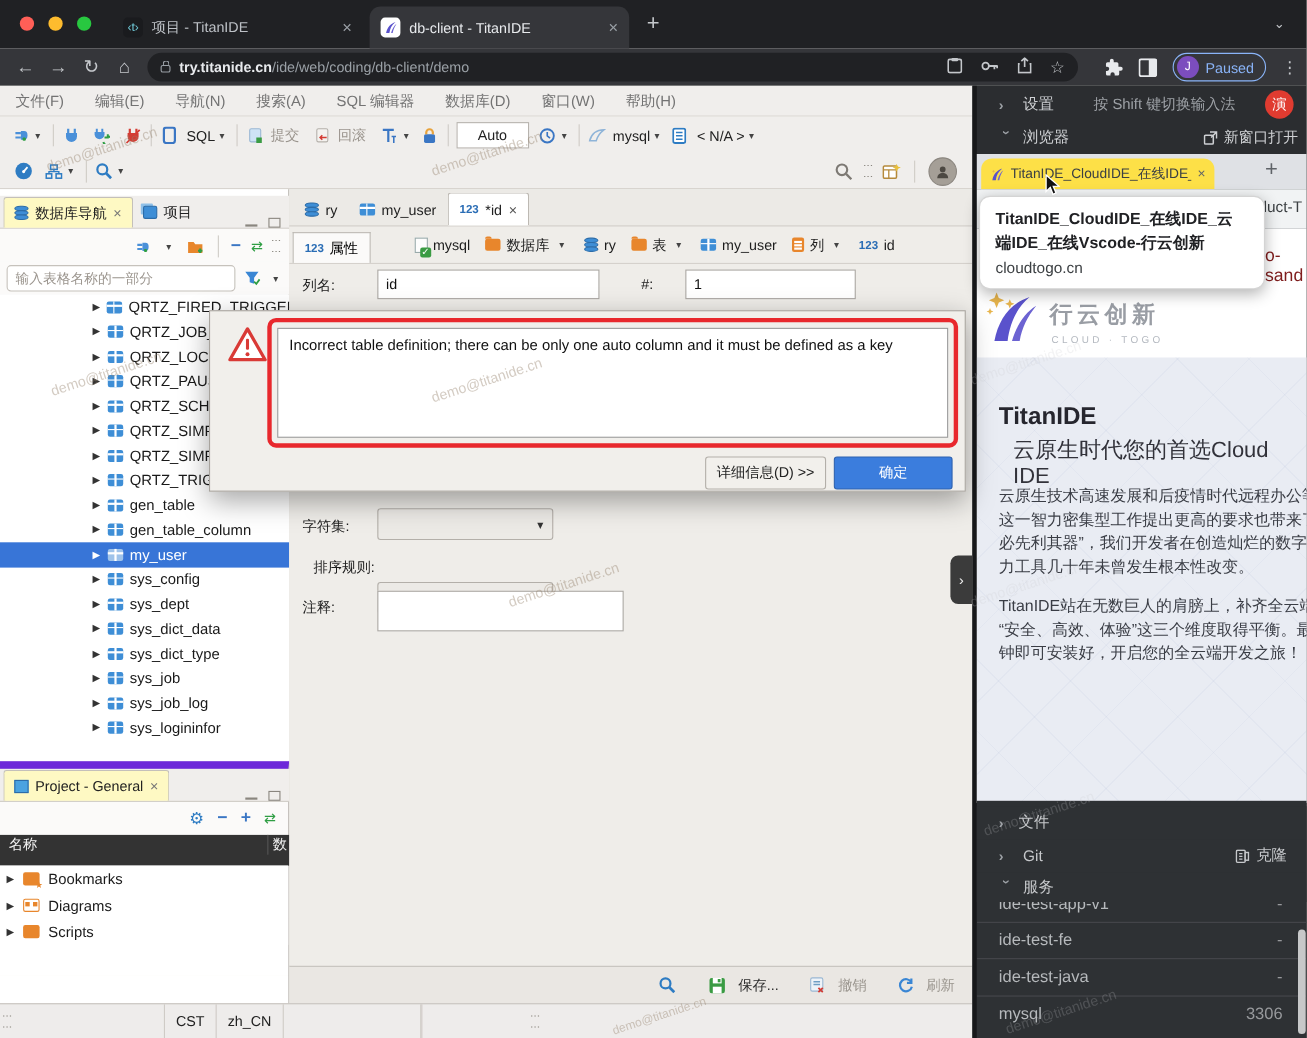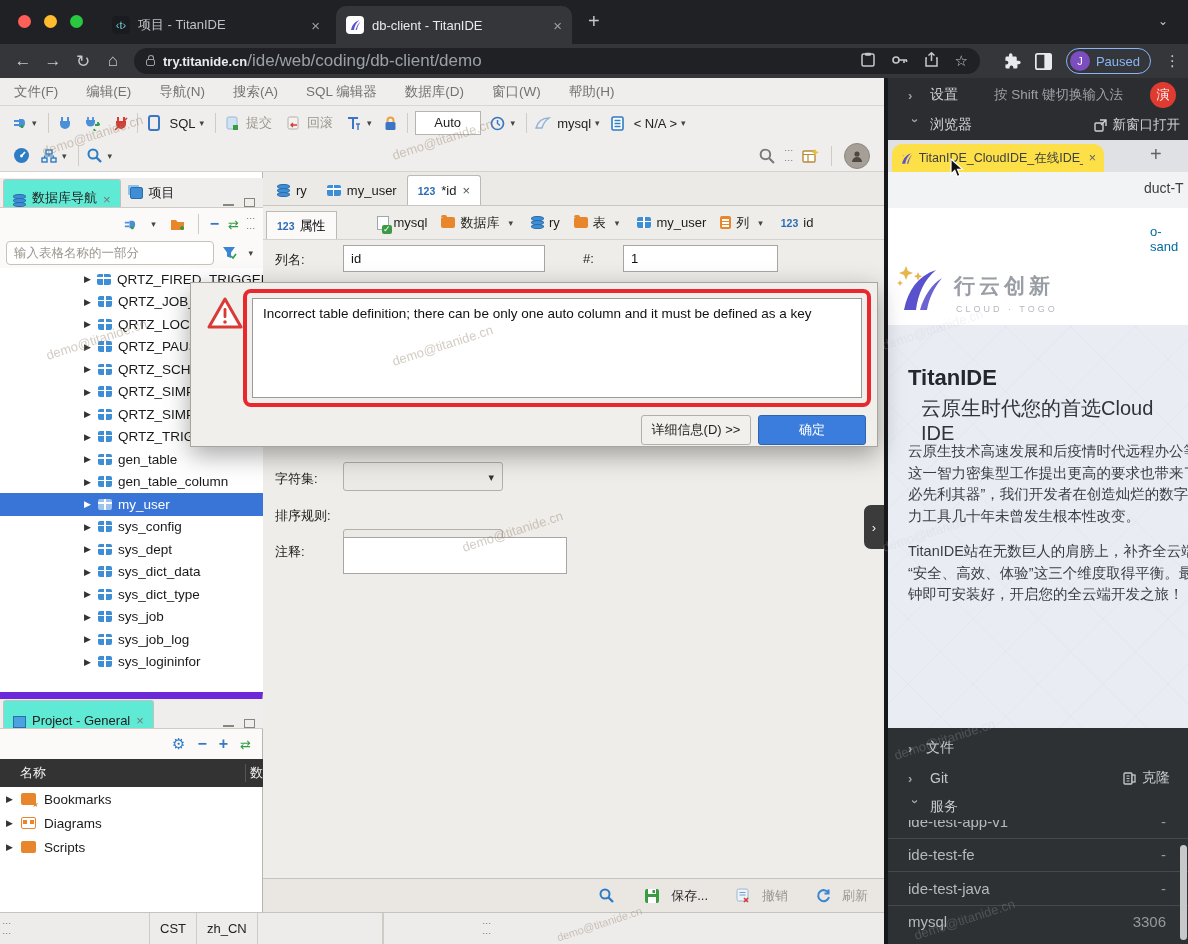--- a/index.html
+++ b/index.html
@@ -13,21 +13,21 @@
   .btab { top:6px; height:38px; border-radius:10px 10px 0 0; display:flex; align-items:center; padding:0 10px; gap:8px; font-size:13px; color:#bdc1c6; }
   .btab.active { background:#35363a; color:#e8eaed; }
   .favbox { width:18px; height:18px; border-radius:4px; display:flex; align-items:center; justify-content:center; font-size:11px; flex:none; }
   .btab .x { color:#9aa0a6; font-size:15px; margin-left:auto; }
   .urlbar { left:0; top:44px; width:1188px; height:34px; background:#35363a; display:flex; align-items:center; }
   .navic { color:#c4c7cb; font-size:17px; width:30px; text-align:center; }
   .omni { position:relative; margin-left:6px; width:846px; height:26px; background:#202124; border-radius:13px; display:flex; align-items:center; padding:0 12px; gap:8px; }
   .omni .lock { width:9px; height:7px; border:1.5px solid #9aa0a6; border-radius:2px; position:relative; margin-top:3px;}
   .omni .lock:before { content:""; position:absolute; left:1px; top:-5px; width:4px; height:4px; border:1.5px solid #9aa0a6; border-bottom:none; border-radius:3px 3px 0 0; }
   .omni .host { color:#e8eaed; font-size:13px; font-weight:bold; }
-  .omni .path { color:#9aa0a6; font-size:17px; }
+  .omni .path { color:#9aa0a6; font-size:13px; }
   .omni-ic { margin-left:auto; display:flex; gap:17px; color:#c4c7cb; font-size:14px; }
   .chrome-right { position:absolute; right:8px; top:0; height:34px; display:flex; align-items:center; gap:14px; }
   .profile { height:26px; border:1px solid #8ab4f8; border-radius:13px; display:flex; align-items:center; gap:6px; padding:0 10px 0 3px; }
   .pavat { width:20px; height:20px; border-radius:50%; background:#7c4dbe; color:#fff; font-size:11px; display:flex; align-items:center; justify-content:center; }
   .paused { color:#8ab4f8; font-size:13px; }
 
   
   .menubar { left:0; top:78px; width:884px; height:28px; background:#f0eeec; display:flex; align-items:center; gap:28px; padding-left:14px; border-bottom:1px solid #dad6d1; }
   .mitem { font-size:13.5px; color:#737373; }
   .toolbar1 { left:0; top:106px; width:884px; height:34px; background:#f0eeec; display:flex; align-items:center; font-size:13px; color:#222; }
@@ -35,42 +35,42 @@
   .tsep { width:1px; height:20px; background:#cfcbc6; margin:0 7px; }
   .ddar { font-size:9px; color:#444; margin:0 4px; }
   .gbtn { color:#9a948d; }
   .autobox { width:66px; height:24px; background:#fff; border:1px solid #b7b3ae; text-align:center; line-height:22px; font-size:13px; }
   .ic { width:18px; height:18px; display:inline-flex; align-items:center; justify-content:center; flex:none; }
 
   
   .sidebar { left:0; top:172px; width:263px; height:740px; background:#fff; border-right:1px solid #b9b5af; }
   .ptabrow { position:absolute; left:0; width:263px; height:30px; background:#f0eeec; border-bottom:1px solid #cfcbc5; display:flex; align-items:flex-end; }
   .ptab { height:28px; display:flex; align-items:center; gap:6px; padding:0 9px; font-size:13px; color:#222; }
-  .ptab.on { background:#5eead4; border:1px solid #c4c0ba; border-bottom:none; border-radius:3px 3px 0 0;align-items:flex-end; }
+  .ptab.on { background:#fef9c3; border:1px solid #c4c0ba; border-bottom:none; border-radius:3px 3px 0 0; }
   .winbtns { margin-left:auto; display:flex; gap:10px; padding-right:8px; color:#8a867f; }
   .minib { width:11px; height:9px; border:1.5px solid #8a867f; }
   .minib.line { height:0; border:none; border-top:2px solid #8a867f; margin-top:6px; }
   .sidetools { position:absolute; left:0; top:30px; width:263px; height:32px; display:flex; align-items:center; justify-content:flex-end; padding-right:10px; gap:9px; background:#fbfaf9; }
   .filterrow { position:absolute; left:0; top:62px; width:263px; height:30px; display:flex; align-items:center; padding:0 6px; gap:6px; background:#fbfaf9; }
   .filterinput { width:212px; height:24px; border:1px solid #c6c2bc; border-radius:4px; font-size:12.5px; padding:0 7px; color:#333; font-family:inherit; }
   .filterinput::placeholder { color:#9b958e; }
   .tree { position:absolute; left:0; top:96px; width:263px; height:424px; overflow:hidden; background:#fff; }
   .trow { height:22.5px; display:flex; align-items:center; padding-left:84px; gap:6px; font-size:13.5px; color:#191919; white-space:nowrap; }
   .trow .tw { font-size:9px; color:#333; width:8px; }
   .ticon { width:14px; height:11px; background:#3e8ed6; border-radius:2px; position:relative; flex:none; }
   .ticon:before { content:""; position:absolute; left:0; right:0; top:3.5px; height:1.5px; background:#fff; }
   .ticon:after { content:""; position:absolute; top:0; bottom:0; left:6px; width:1.5px; background:#fff; }
   .trow.selected { background:#3875d7; color:#fff; }
   .trow.selected .tw { color:#fff; }
   .trow.selected .ticon { background:#9fc3ea; }
 
   
   .projpanel { left:0; top:692px; width:263px; height:272px; background:#fbfaf9; border-top:7px solid #6d28d9; border-right:1px solid #b9b5af; }
   .projtools { position:absolute; top:30px; left:0; width:263px; height:30px; display:flex; align-items:center; justify-content:flex-end; gap:12px; padding-right:12px; }
-  .projhead { position:absolute; top:60px; left:0; width:263px; height:28px; background:#333333; color:#f2f2f2; font-size:13px; display:flex; align-items:center;padding-left:12px; }
+  .projhead { position:absolute; top:60px; left:0; width:263px; height:28px; background:#333333; color:#f2f2f2; font-size:13px; display:flex; align-items:flex-start; }
   .projhead .c1 { padding-left:8px; width:243px; }
   .projhead .c2 { border-left:1px solid #555; padding-left:4px; }
   .prow { height:24px; display:flex; align-items:center; gap:8px; padding-left:6px; font-size:13.5px; color:#1b1b1b; background:#fff; }
   .prow .tw { font-size:9px; color:#333; }
   .picon { width:15px; height:12px; border-radius:2px; background:#e8862c; position:relative; flex:none; }
   .k-bookmarks .picon:before { content:"★"; position:absolute; right:-3px; bottom:-4px; font-size:8px; color:#e8862c; }
   .k-diagrams .picon { background:#fff; border:1.5px solid #e8862c; }
   .k-diagrams .picon:before { content:""; position:absolute; left:1px; top:2px; width:4px; height:4px; background:#e8862c; }
   .k-diagrams .picon:after { content:""; position:absolute; right:1px; top:2px; width:4px; height:4px; background:#e8862c; }
   .projlist { position:absolute; top:88px; left:0; width:262px; height:100px; background:#fff; }
@@ -627,21 +627,21 @@
     </span>
   </div>
 
   <span class="abs formlabel" style="left:275px;top:251px">列名:</span>
   <input class="abs tinput" style="left: 343px; top: 245px; width: 202px; height: 27px;" value="id">
   <span class="abs formlabel" style="left:583px;top:251px">#:</span>
   <input class="abs tinput" style="left: 623px; top: 245px; width: 155px; height: 27px;" value="1">
 
   <span class="abs formlabel" style="left:275px;top:470px">字符集:</span>
   <div class="abs dropbox" style="left:343px;top:462px;width:160px;height:29px"></div>
-  <span class="abs formlabel" style="left:275px;top:507px">排序规则:</span>
+  <span class="abs formlabel" style="left:285px;top:507px">排序规则:</span>
   <div class="abs dropbox dis" style="left:343px;top:500px;width:160px;height:29px"></div>
   <span class="abs formlabel" style="left:275px;top:543px">注释:</span>
   <input class="abs tinput" style="left: 343px; top: 537px; width: 224px; height: 37px;">
 
   <div class="abs dialog">
     <svg class="abs" style="left:16px;top:14px" width="36" height="33" viewBox="0 0 36 33">
       <path d="M18 2 L34 30 H2 Z" fill="#fff" stroke="#d93a36" stroke-width="3" stroke-linejoin="round"></path>
       <rect x="16.6" y="11" width="2.8" height="10" rx="1.2" fill="#d93a36"></rect>
       <circle cx="18" cy="25" r="1.8" fill="#d93a36"></circle>
     </svg>
@@ -730,21 +730,21 @@
         <span class="t">TitanIDE_CloudIDE_在线IDE_</span>
         <span style="margin-left:auto;color:#5f6368">×</span>
       </div>
       <span class="abs" style="left:262px;top:3px;font-size:20px;color:#5f6368">+</span>
     </div>
     <div class="rurlrow">
       <span class="abs" style="left:256px;top:8px">duct-T</span>
     </div>
 
     <div class="rcontent">
-      <span class="abs" style="left:262px;top:16px;font-size:13px;color:#0369a1">o-sand</span>
+      <span class="abs" style="left:262px;top:16px;font-size:16px;color:#7f1d1d">o-sand</span>
 
       <svg class="abs" style="left:8px;top:56px" width="52" height="52" viewBox="0 0 52 52">
         <path d="M8 46 C12 26 22 12 40 6 C28 16 22 30 20 46 Z" fill="#5a52cc"></path>
         <path d="M24 46 C28 32 36 20 46 14 C38 24 33 34 31 46 Z" fill="#6c63d2"></path>
         <path d="M10 2 l2 5 5 2 -5 2 -2 5 -2-5 -5-2 5-2 Z" fill="#e8b54d"></path>
         <path d="M22 8 l1.2 3 3 1.2 -3 1.2 -1.2 3 -1.2-3 -3-1.2 3-1.2 Z" fill="#e8b54d"></path>
         <path d="M4 16 l.9 2.2 2.2.9 -2.2.9 -.9 2.2 -.9-2.2 -2.2-.9 2.2-.9 Z" fill="#e8b54d"></path>
       </svg>
       <span class="abs brandname" style="left:66px;top:64px">行云创新</span>
       <span class="abs brandsub" style="left:68px;top:96px">CLOUD · TOGO</span>
@@ -762,20 +762,24 @@
         <div class="abs" style="left:20px;top:216px">
 
         <div class="pline">TitanIDE站在无数巨人的肩膀上，补齐全云端开</div>
             <div class="pline">“安全、高效、体验”这三个维度取得平衡。最</div>
             <div class="pline">钟即可安装好，开启您的全云端开发之旅！</div>
           </div>
 
       </div>
     </div>
 
+    <div class="tooltip">
+      <div class="ttl">TitanIDE_CloudIDE_在线IDE_云端IDE_在线Vscode-行云创新</div>
+      <div class="turl">cloudtogo.cn</div>
+    </div>
     <svg class="abs cursor" style="left:62px;top:80px" width="14" height="20" viewBox="0 0 14 20">
       <path d="M1 1 L1 16 L4.8 12.4 L7.3 18.6 L10 17.4 L7.5 11.4 L12.6 11.2 Z" fill="#111" stroke="#fff" stroke-width="1.2"></path>
     </svg>
 
     <div class="darkblock">
       <div class="dsec" style="top:5px">
         <span class="chev" style="margin-left:20px">›</span>
         <span style="margin-left:4px">文件</span>
       </div>
       <div class="dsec" style="top:35px">

